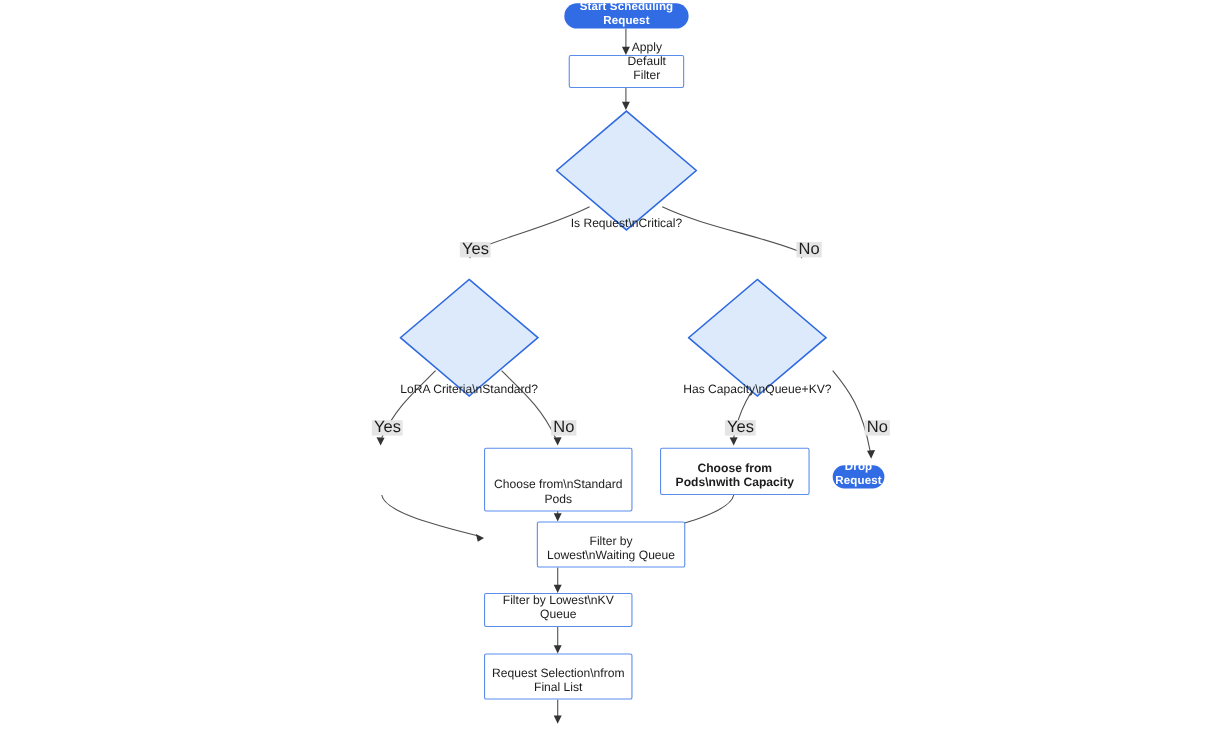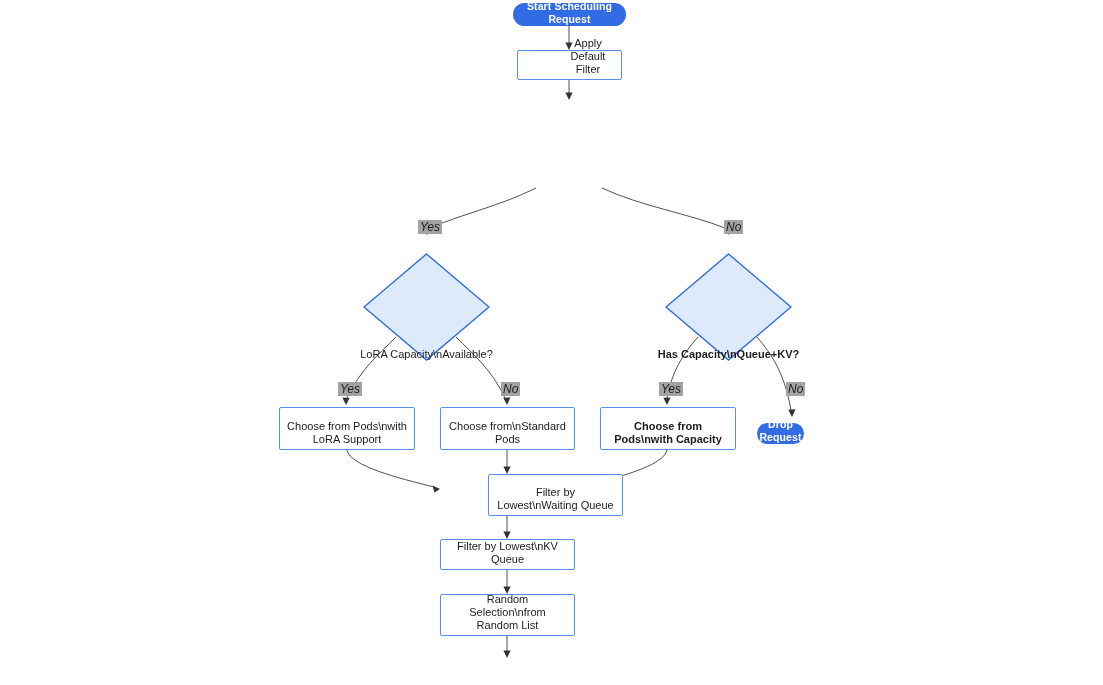--- a/index.html
+++ b/index.html
@@ -84,28 +84,27 @@
   }
   .node-decision .node-text {
     position: relative;
     z-index: 3;
     font-size: 11px;
     color: #1c1c1c;
     white-space: nowrap;
   }
   .edge-label {
     position: absolute;
-    background: #a3a3a3;
+    background: #e5e5e5;
     color: #1c1c1c;
-    font-size: 12px;
+    font-size: 15px;
     line-height: 12px;
     padding: 1px 2px;
     z-index: 3;
     white-space: nowrap;
-    font-style: italic;
   }
 </style>
 </head>
 <body>
 
 <div id="flow-canvas">
 
   <svg id="edge-layer" viewBox="0 0 1103 685" width="1103" height="685" xmlns="http://www.w3.org/2000/svg">
 
     <path class="edge-path" d="M 569 26 L 569 44"></path>
@@ -152,61 +151,64 @@
   </svg>
 
   <div class="node node-terminal" style="left:513px; top:3px; width:113px; height:23px;">
     <span class="node-text">Start Scheduling Request</span>
   </div>
 
   <div class="node node-process" style="left:517px; top:50px; width:105px; height:30px;padding-left:43px;">
     <span class="node-text">Apply Default Filter</span>
   </div>
 
+  <div class="node node-decision" style="left:505px; top:100px; width:129px; height:110px;">
+    <svg class="diamond-svg" width="129" height="110" viewBox="0 0 129 110" xmlns="http://www.w3.org/2000/svg">
+      <polygon class="diamond-shape" points="64.5,1 128,55 64.5,109 1,55"></polygon>
+    </svg>
+    <span class="node-text">Is Request\nCritical?</span>
+  </div>
 
   <div class="node node-decision" style="left:363px; top:253px; width:127px; height:108px;">
     <svg class="diamond-svg" width="127" height="108" viewBox="0 0 127 108" xmlns="http://www.w3.org/2000/svg">
       <polygon class="diamond-shape" points="63.5,1 126,54 63.5,107 1,54"></polygon>
     </svg>
-    <span class="node-text">LoRA Capacity\nAvailable?</span>
-  </div>
-
-  <div class="node node-decision" style="left:665px; top:253px; width:127px; height:108px;font-weight:bold;">
+    <span class="node-text">LoRA Criteria\nStandard?</span>
+  </div>
+
+  <div class="node node-decision" style="left:625px; top:253px; width:127px; height:108px;">
     <svg class="diamond-svg" width="127" height="108" viewBox="0 0 127 108" xmlns="http://www.w3.org/2000/svg">
       <polygon class="diamond-shape" points="63.5,1 126,54 63.5,107 1,54"></polygon>
     </svg>
     <span class="node-text">Has Capacity\nQueue+KV?</span>
   </div>
 
-  <div class="node node-process" style="left:279px; top:407px; width:136px; height:43px;">
-    <span class="node-text">Choose from Pods\nwith LoRA Support</span>
-  </div>
-
-  <div class="node node-process" style="left:440px; top:407px; width:135px; height:43px;">
+
+  <div class="node node-process" style="left:440px; top:407px; width:135px; height:58px;">
     <span class="node-text">Choose from\nStandard Pods</span>
   </div>
 
   <div class="node node-process" style="left:600px; top:407px; width:136px; height:43px;font-weight:bold;">
     <span class="node-text">Choose from Pods\nwith Capacity</span>
   </div>
 
   <div class="node node-terminal" style="left:757px; top:423px; width:47px; height:21px;">
     <span class="node-text">Drop Request</span>
   </div>
 
   <div class="node node-process" style="left:440px; top:474px; width:135px; height:42px;margin-left:48px;">
     <span class="node-text">Filter by Lowest\nWaiting Queue</span>
   </div>
 
   <div class="node node-process" style="left:440px; top:539px; width:135px; height:31px;">
     <span class="node-text">Filter by Lowest\nKV Queue</span>
   </div>
 
   <div class="node node-process" style="left:440px; top:594px; width:135px; height:42px;">
-    <span class="node-text">Random Selection\nfrom Random List</span>
+    <span class="node-text">Request Selection\nfrom Final List</span>
   </div>
 
   <div class="node node-terminal" style="left:493px; top:686px; width:29px; height:21px;">
     <span class="node-text">End</span>
   </div>
 
   <div class="edge-label" style="left:418px; top:220px;">Yes</div>
 
   <div class="edge-label" style="left:724px; top:220px;">No</div>
 

